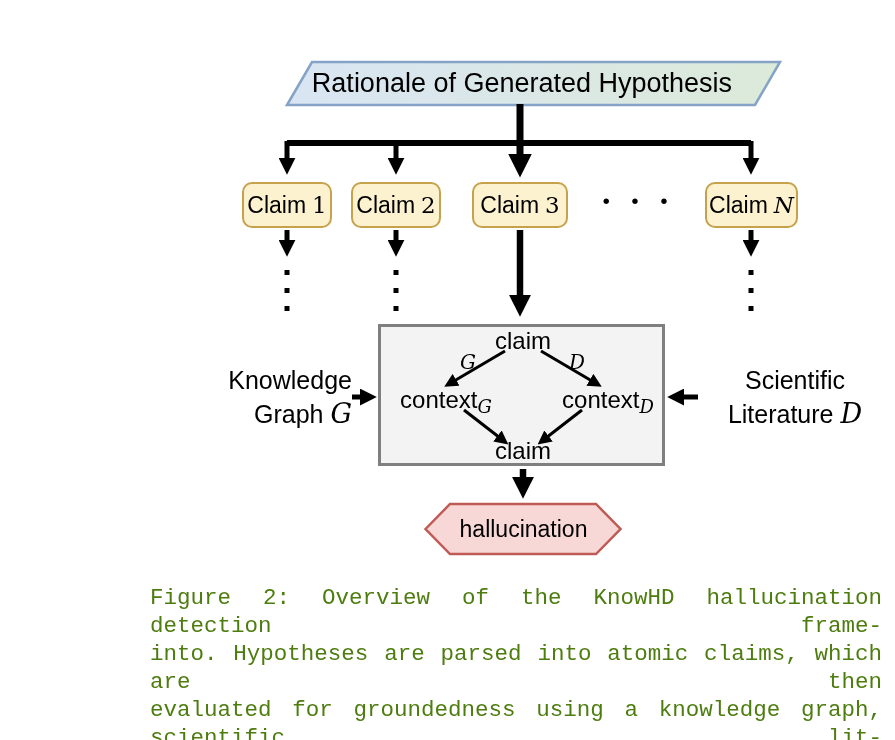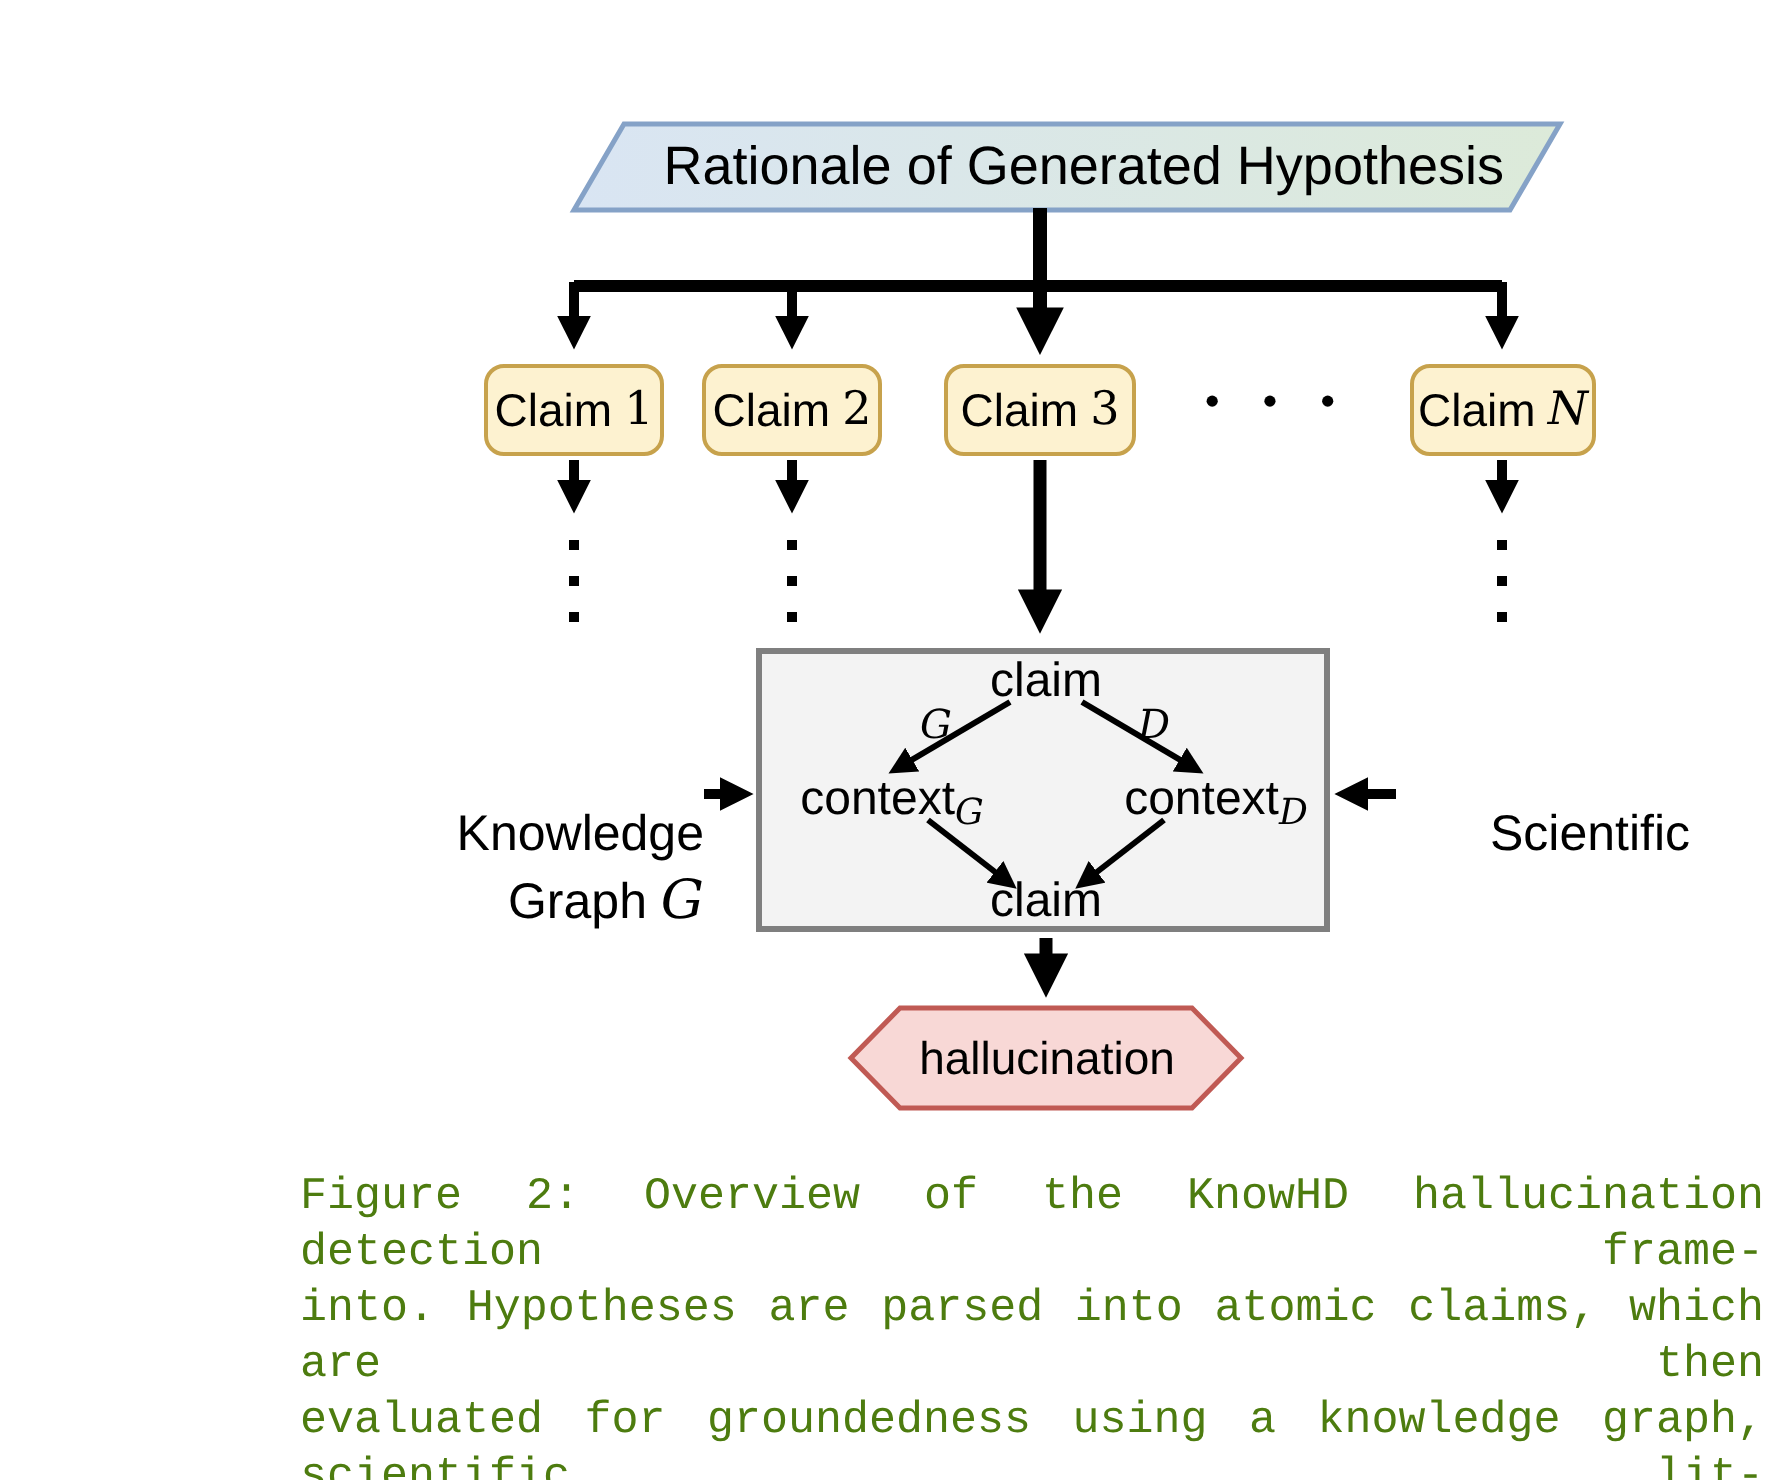--- a/index.html
+++ b/index.html
@@ -11,21 +11,21 @@
   svg.overlay{position:absolute;left:0;top:0;width:895px;height:740px;}
 
   
   #pg-stop-a{stop-color:var(--parallelogram-start,#d9e5f3);}
   #pg-stop-b{stop-color:var(--parallelogram-end,#dcead9);}
   .para-poly{fill:url(#paraGrad);stroke:var(--parallelogram-border,#85a2c7);stroke-width:2.5;}
   .hex-poly{fill:var(--hexagon-fill,#f7d8d6);stroke:var(--hexagon-border,#c05a54);stroke-width:2.5;}
   .ln{stroke:var(--arrow,#000);fill:none;}
   .ah{fill:var(--arrow,#000);}
 
-  .title{left:292px;top:68px;width:460px;text-align:right;font-size:27px;}
+  .title{left:292px;top:68px;width:460px;text-align:center;font-size:27px;}
 
   .claim-box{
     top:182px;height:46px;display:flex;align-items:center;justify-content:center;
     background:var(--claim-fill,#fdf2d0);
     border:2.5px solid var(--claim-border,#c7a24c);
     border-radius:10px;font-size:23px;box-sizing:border-box;gap:6px;
   }
   .num{font-family:"DejaVu Serif",serif;}
   .num.nvar{font-style:italic;}
 
@@ -35,21 +35,21 @@
   .grounding-box{
     left:378px;top:324px;width:287px;height:142px;box-sizing:border-box;
     background:var(--box-fill,#f3f3f3);
     border:3px solid var(--box-border,#808080);
   }
   .boxtext{font-size:24px;text-align:center;}
   .mathcal{font-family:"DejaVu Serif",serif;font-style:italic;}
   .edge-label{font-size:20px;text-align:center;}
   .msub{font-family:"DejaVu Serif",serif;font-style:italic;font-size:18px;position:relative;top:5px;}
 
-  .source{font-size:25px;line-height:33px;margin-top:37px;}
+  .source{font-size:25px;line-height:33px;}
   .source .mathcal{font-size:27px;}
   .src-left{left:195px;top:364px;width:157px;text-align:right;}
   .src-right{left:700px;top:364px;width:190px;text-align:center;}
 
   .hex-label{left:426px;top:516px;width:195px;text-align:center;font-size:23px;}
 
   .caption{left:150px;top:584px;width:732px;font-family:Liberation Mono, monospace;
     font-size:22.5px;line-height:28px;color:#4d7c0f;}
   .cap-line{white-space:normal;}
   .cap-line.just{text-align:justify;text-align-last:justify;}
@@ -132,20 +132,21 @@
   <div class="abs boxtext" style="left:548px;top:386px;width:120px;"><span>context</span><span class="msub">D</span></div>
   <div class="abs boxtext" style="left:463px;top:437px;width:120px;">claim</div>
 
   <div class="abs source src-left">
     <div>Knowledge</div>
     <div><span>Graph</span> <span class="mathcal">G</span></div>
   </div>
 
   <div class="abs source src-right">
     <div>Scientific</div>
+    <div><span>Literature</span> <span class="mathcal">D</span></div>
   </div>
 
   <div class="abs hex-label">hallucination</div>
 
   <div class="abs caption">
     <div class="cap-line just">Figure 2: Overview of the KnowHD hallucination detection frame-</div>
     <div class="cap-line just">into. Hypotheses are parsed into atomic claims, which are then</div>
     <div class="cap-line just">evaluated for groundedness using a knowledge graph, scientific lit-</div>
   </div>
 

